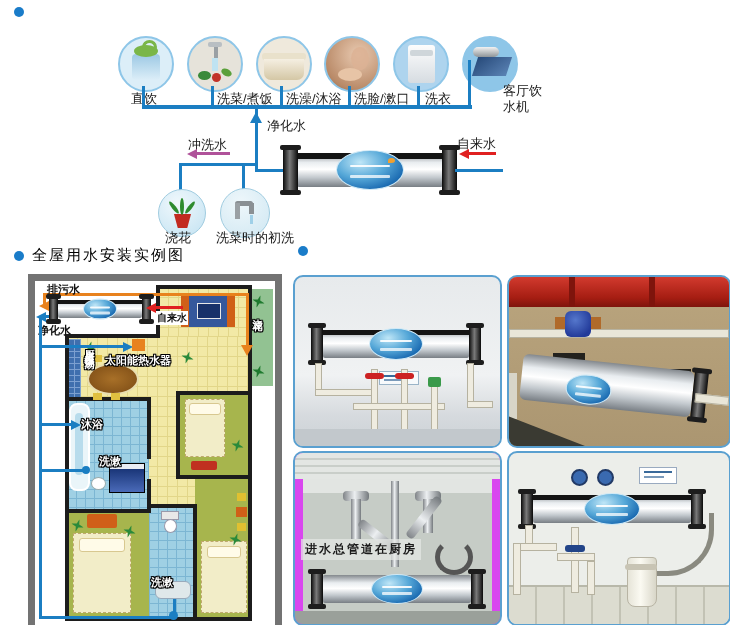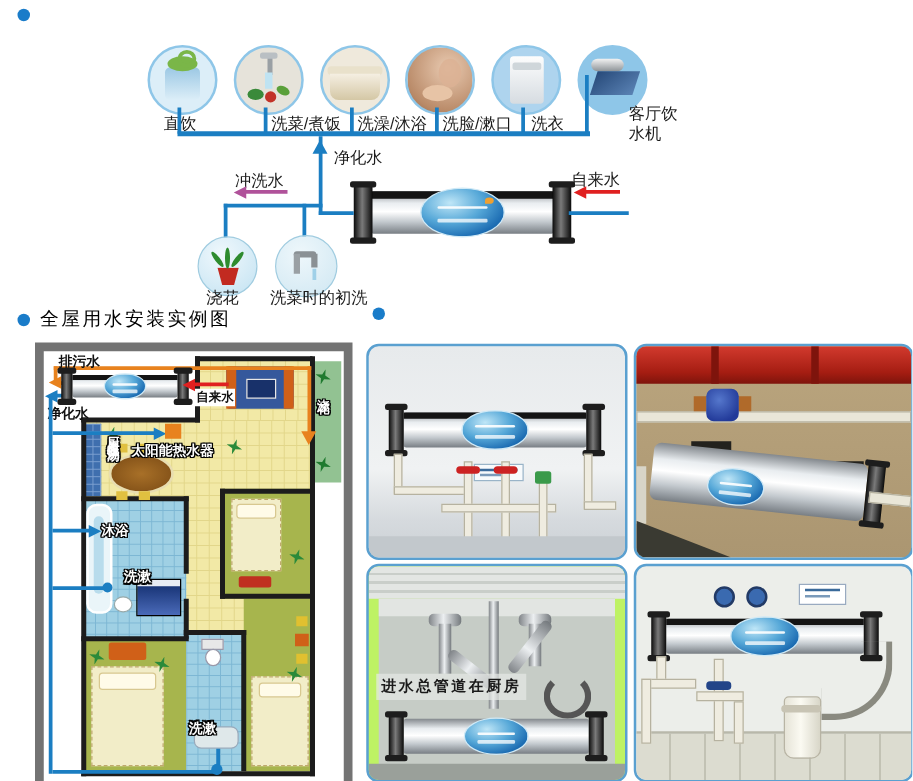--- a/index.html
+++ b/index.html
@@ -329,21 +329,21 @@
       <div class="poval" style="width:44px;height:28px;left:38%;top:62%">
           <i class="a"></i>
           <i class="b"></i>
         </div>
     </div>
     <div class="ppipe" style="left:186px;top:118px;width:34px;height:9px;background:#e9e6d8;transform:rotate(6deg)"></div>
     <div class="abs" style="left:0;top:96px;width:8px;height:46px;background:#d8d5c8"></div>
     <div class="abs" style="left:0;top:127px;width:76px;height:42px;background:#3a3a32;clip-path:polygon(0 100%,0 30%,100% 100%)"></div>
   </div>
 
-  <div class="photo" style="left:293px;top:451px;width:205px;height:171px;background:#bef264">
+  <div class="photo" style="left:293px;top:451px;width:205px;height:171px;background:#d946ef">
     <div class="abs" style="left:0;top:0;width:205px;height:26px;background:repeating-linear-gradient(180deg,#e3e6e3 0 5px,#c9cec9 5px 7px)"></div>
     <div class="abs" style="left:8px;top:26px;width:189px;height:134px;background:#c6ccc6"></div>
     <div class="abs" style="left:8px;top:26px;width:189px;height:14px;background:#e2e5e2"></div>
     <div class="abs chrome" style="left:48px;top:38px;width:26px;height:10px;border-radius:4px"></div>
     <div class="abs chrome" style="left:120px;top:38px;width:26px;height:10px;border-radius:4px"></div>
     <div class="abs chrome" style="left:56px;top:46px;width:10px;height:40px"></div>
     <div class="abs chrome" style="left:128px;top:46px;width:10px;height:34px"></div>
     <div class="abs chrome" style="left:60px;top:78px;width:44px;height:9px;transform:rotate(38deg);border-radius:4px"></div>
     <div class="abs chrome" style="left:104px;top:60px;width:50px;height:9px;transform:rotate(-52deg);border-radius:4px"></div>
     <div class="abs chrome" style="left:96px;top:28px;width:8px;height:86px"></div>

